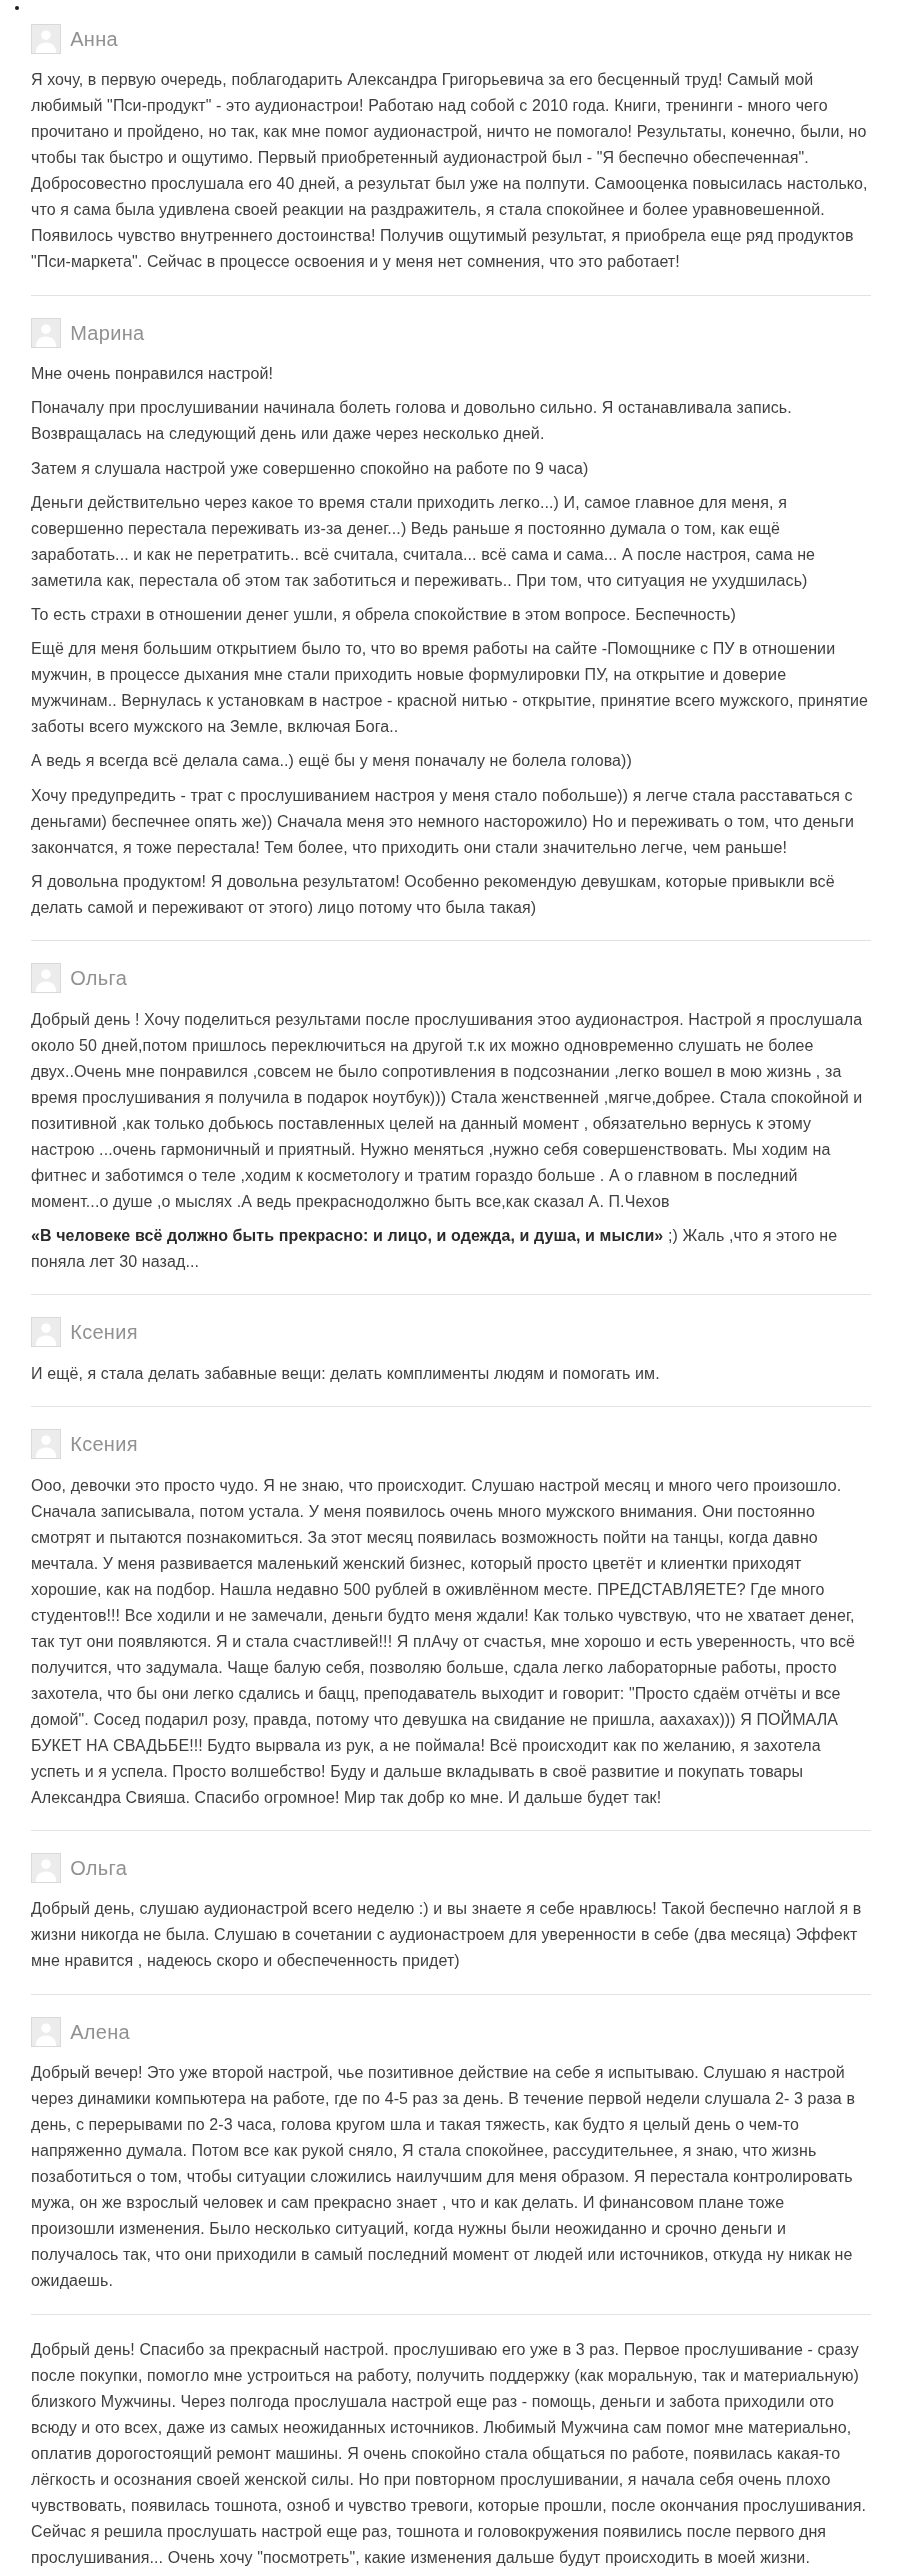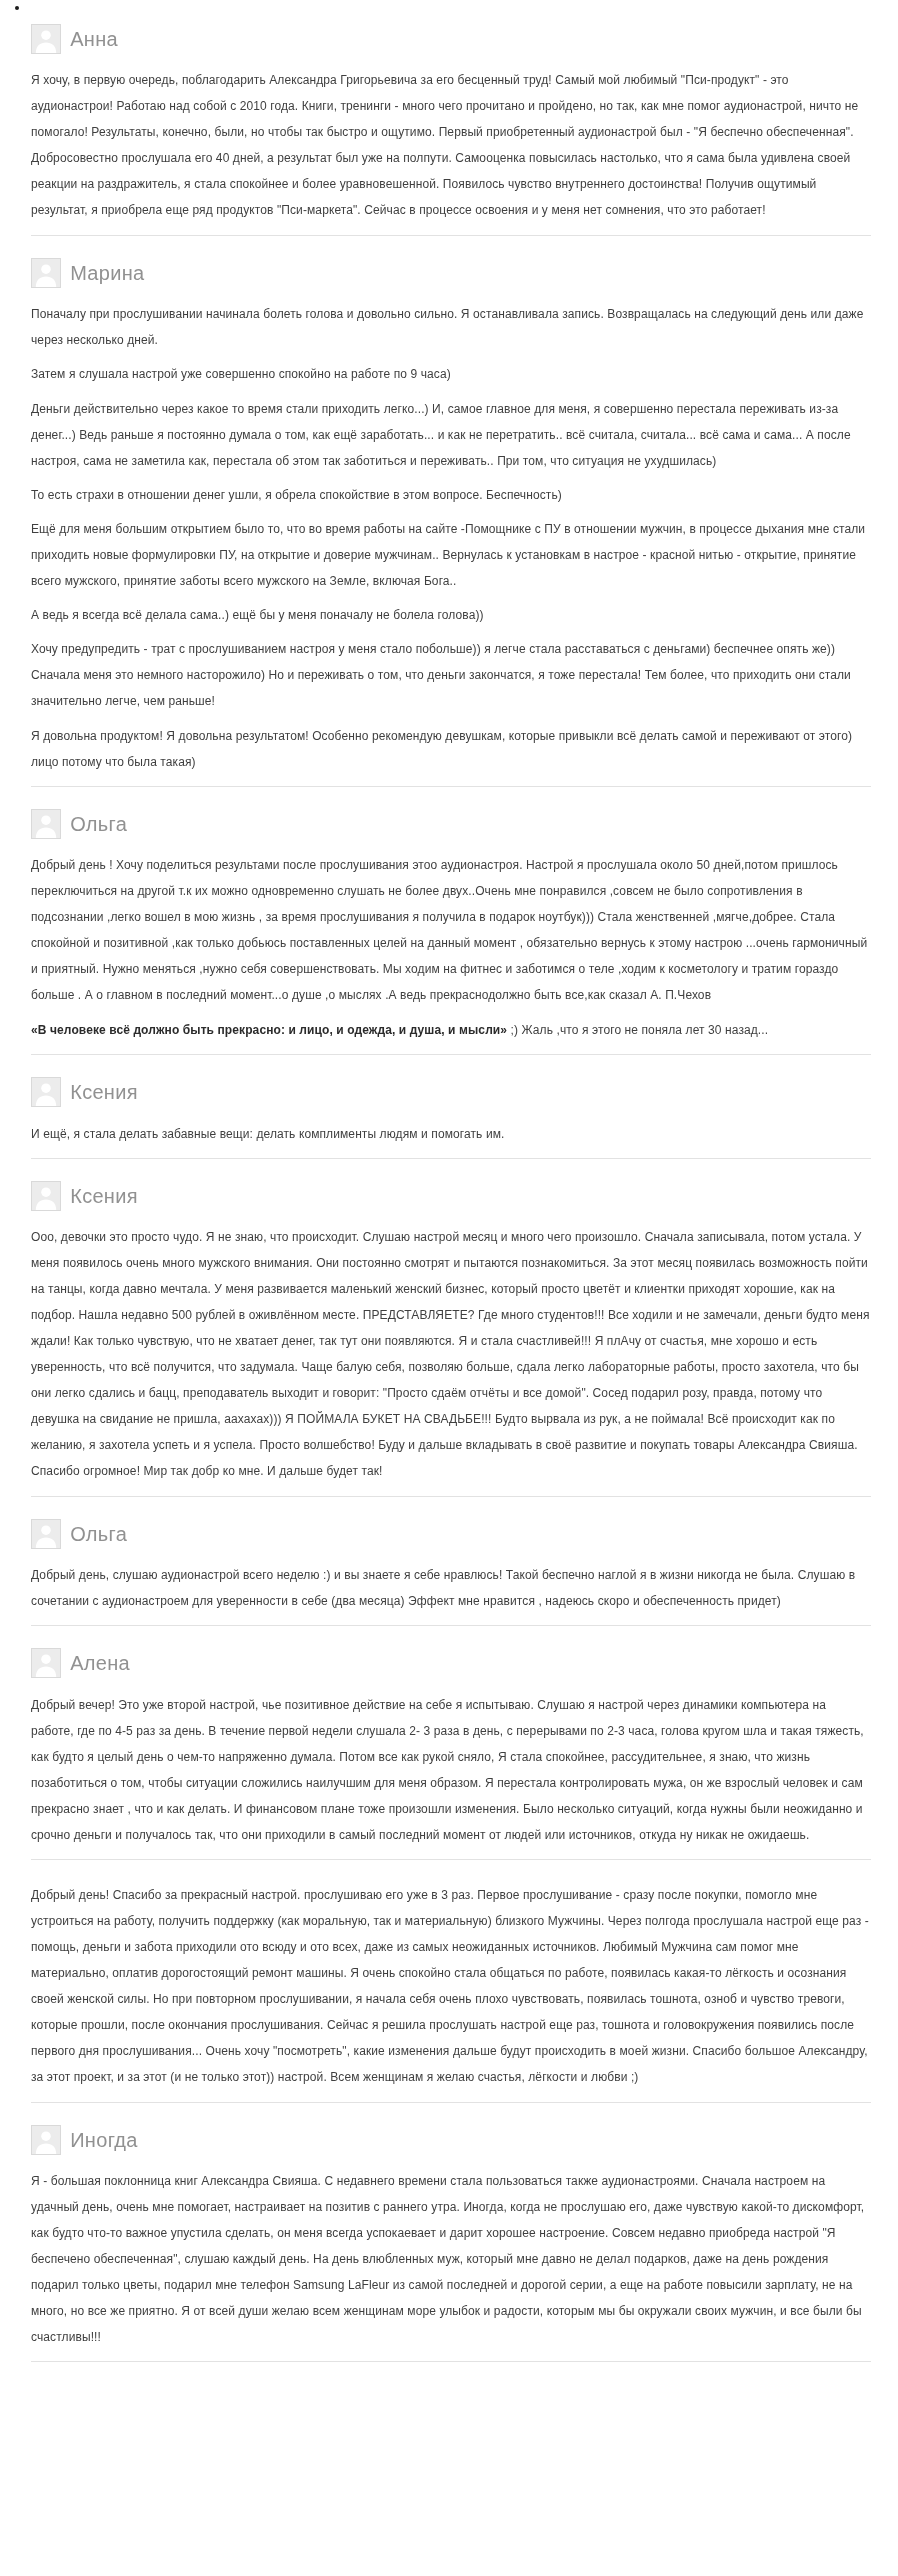--- a/index.html
+++ b/index.html
@@ -21,21 +21,21 @@
     top: 5.5px;
     width: 4.6px;
     height: 4.6px;
     border-radius: 50%;
     background: #1c1c1c;
   }
   .reviews {
     padding: 3.7px 28px 0 31px;
   }
   .review {
-    padding: 22px 0 3px 0;
+    padding: 22px 0 11px 0;
     border-bottom: 0.9px solid #e2e2e2;
   }
   .review:first-child {
     padding-top: 20px;
   }
   .rhead {
     display: flex;
     align-items: center;
     margin-bottom: 13.7px;
   }
@@ -57,21 +57,21 @@
   .rname {
     margin: 0 0 0 9.2px;
     font-size: 20px;
     line-height: 1;
     font-weight: normal;
     color: #919191;
     letter-spacing: 0.3px;
   }
   .rtext {
     margin: 0 0 8.2px 0;
-    font-size: 12px;
+    font-size: 16px;
     line-height: 26px;
     color: #3f3f3f;
     letter-spacing: 0.1px;
   }
   .rtext:last-child {
     margin-bottom: 8.2px;
   }
   .quote-line strong {
     color: #2b2b2b;
     font-weight: bold;
@@ -100,20 +100,21 @@
   <article class="review">
     <header class="rhead">
       <span class="avatar">
         <svg viewBox="0 0 33 33" aria-hidden="true">
             <circle cx="16.5" cy="12" r="5.6" fill="#ffffff"></circle>
             <path d="M4.5 33 C4.5 24.5 9.8 20.6 16.5 20.6 C23.2 20.6 28.5 24.5 28.5 33 Z" fill="#ffffff"></path>
           </svg>
       </span>
       <h3 class="rname">Марина</h3>
     </header>
+    <p class="rtext">Мне очень понравился настрой!</p>
     <p class="rtext">Поначалу при прослушивании начинала болеть голова и довольно сильно. Я останавливала запись. Возвращалась на следующий день или даже через несколько дней.</p>
     <p class="rtext">Затем я слушала настрой уже совершенно спокойно на работе по 9 часа)</p>
     <p class="rtext">Деньги действительно через какое то время стали приходить легко...) И, самое главное для меня, я совершенно перестала переживать из-за денег...) Ведь раньше я постоянно думала о том, как ещё заработать... и как не перетратить.. всё считала, считала... всё сама и сама... А после настроя, сама не заметила как, перестала об этом так заботиться и переживать.. При том, что ситуация не ухудшилась)</p>
     <p class="rtext">То есть страхи в отношении денег ушли, я обрела спокойствие в этом вопросе. Беспечность)</p>
     <p class="rtext">Ещё для меня большим открытием было то, что во время работы на сайте -Помощнике с ПУ в отношении мужчин, в процессе дыхания мне стали приходить новые формулировки ПУ, на открытие и доверие мужчинам.. Вернулась к установкам в настрое - красной нитью - открытие, принятие всего мужского, принятие заботы всего мужского на Земле, включая Бога..</p>
     <p class="rtext">А ведь я всегда всё делала сама..) ещё бы у меня поначалу не болела голова))</p>
     <p class="rtext">Хочу предупредить - трат с прослушиванием настроя у меня стало побольше)) я легче стала расставаться с деньгами) беспечнее опять же)) Сначала меня это немного насторожило) Но и переживать о том, что деньги закончатся, я тоже перестала! Тем более, что приходить они стали значительно легче, чем раньше!</p>
     <p class="rtext">Я довольна продуктом! Я довольна результатом! Особенно рекомендую девушкам, которые привыкли всё делать самой и переживают от этого) лицо потому что была такая)</p>
   </article>
 

